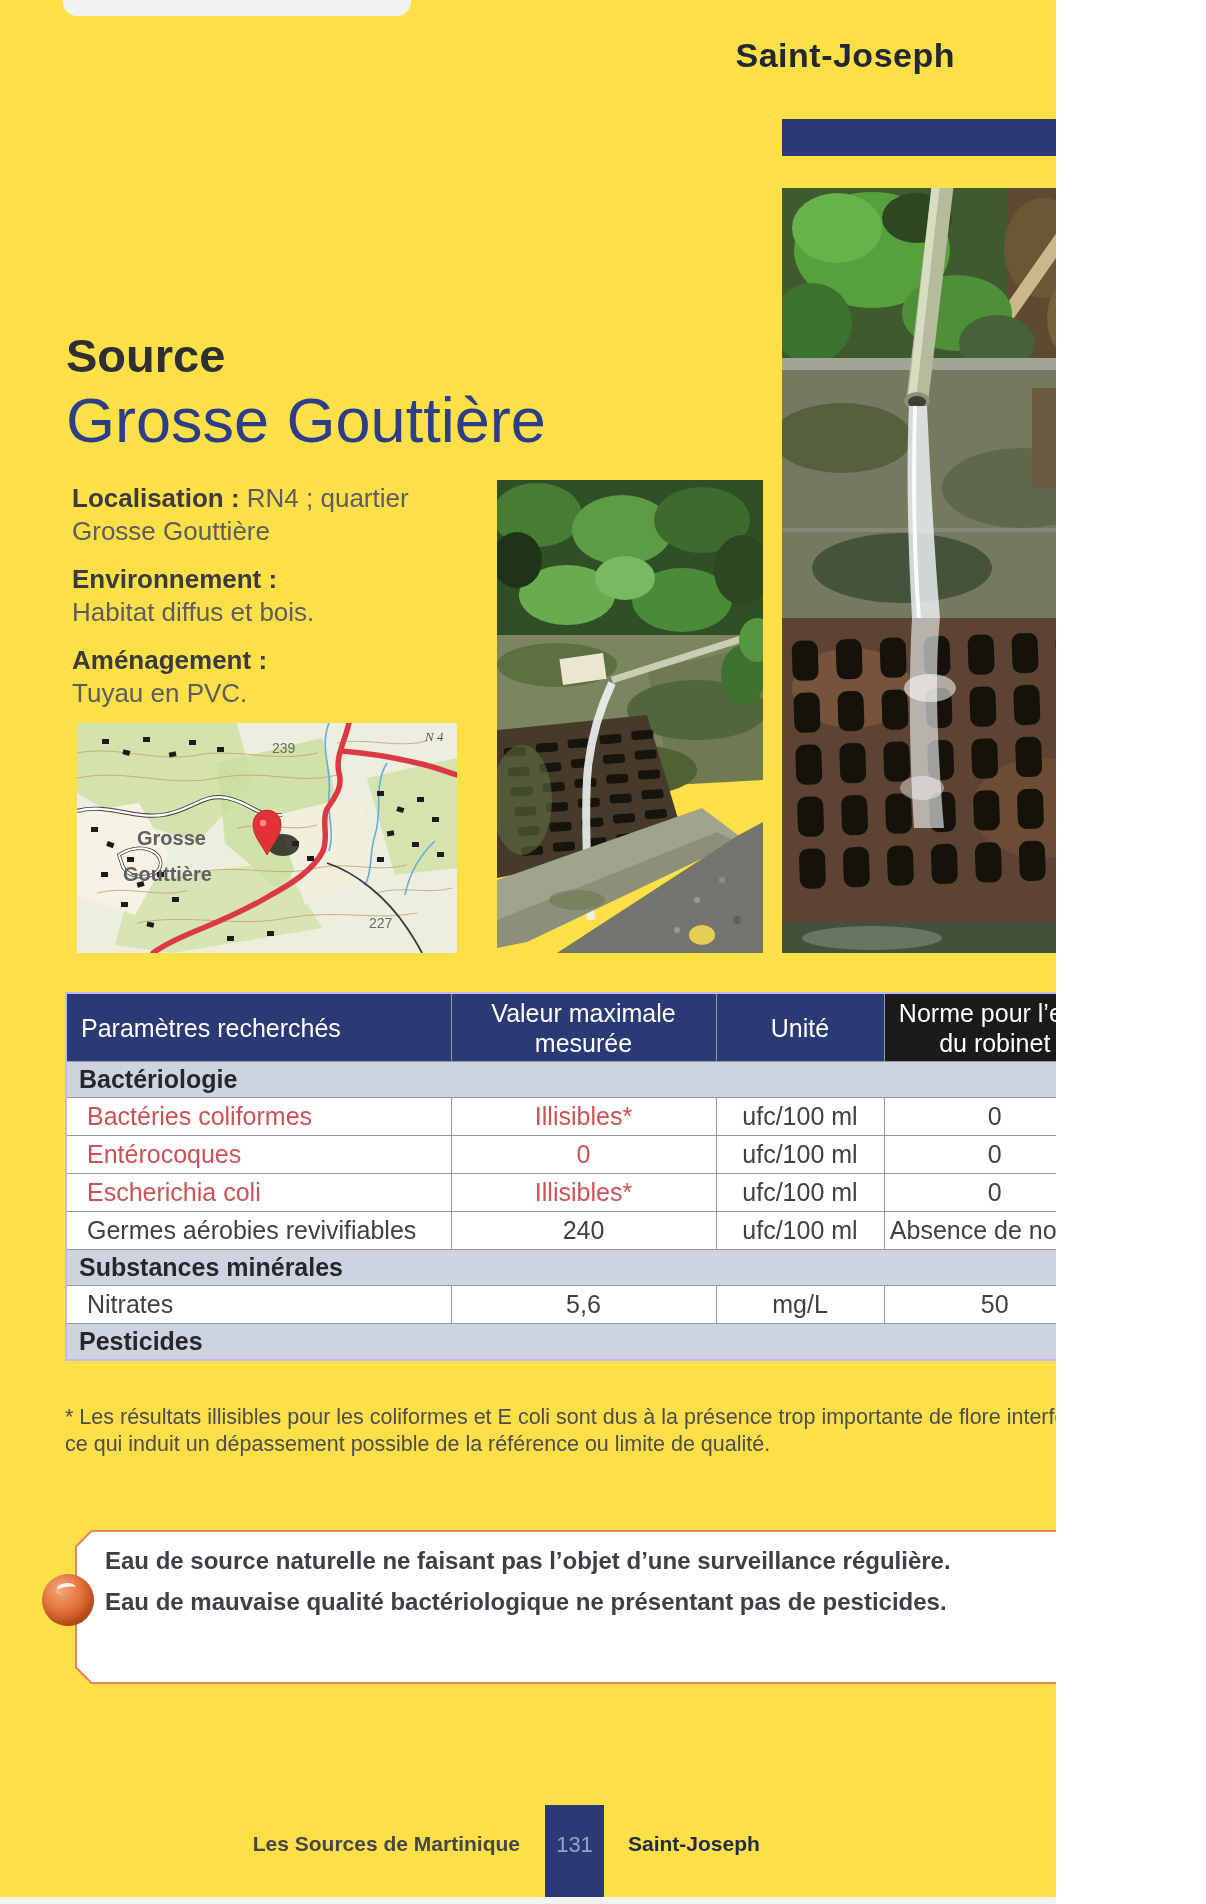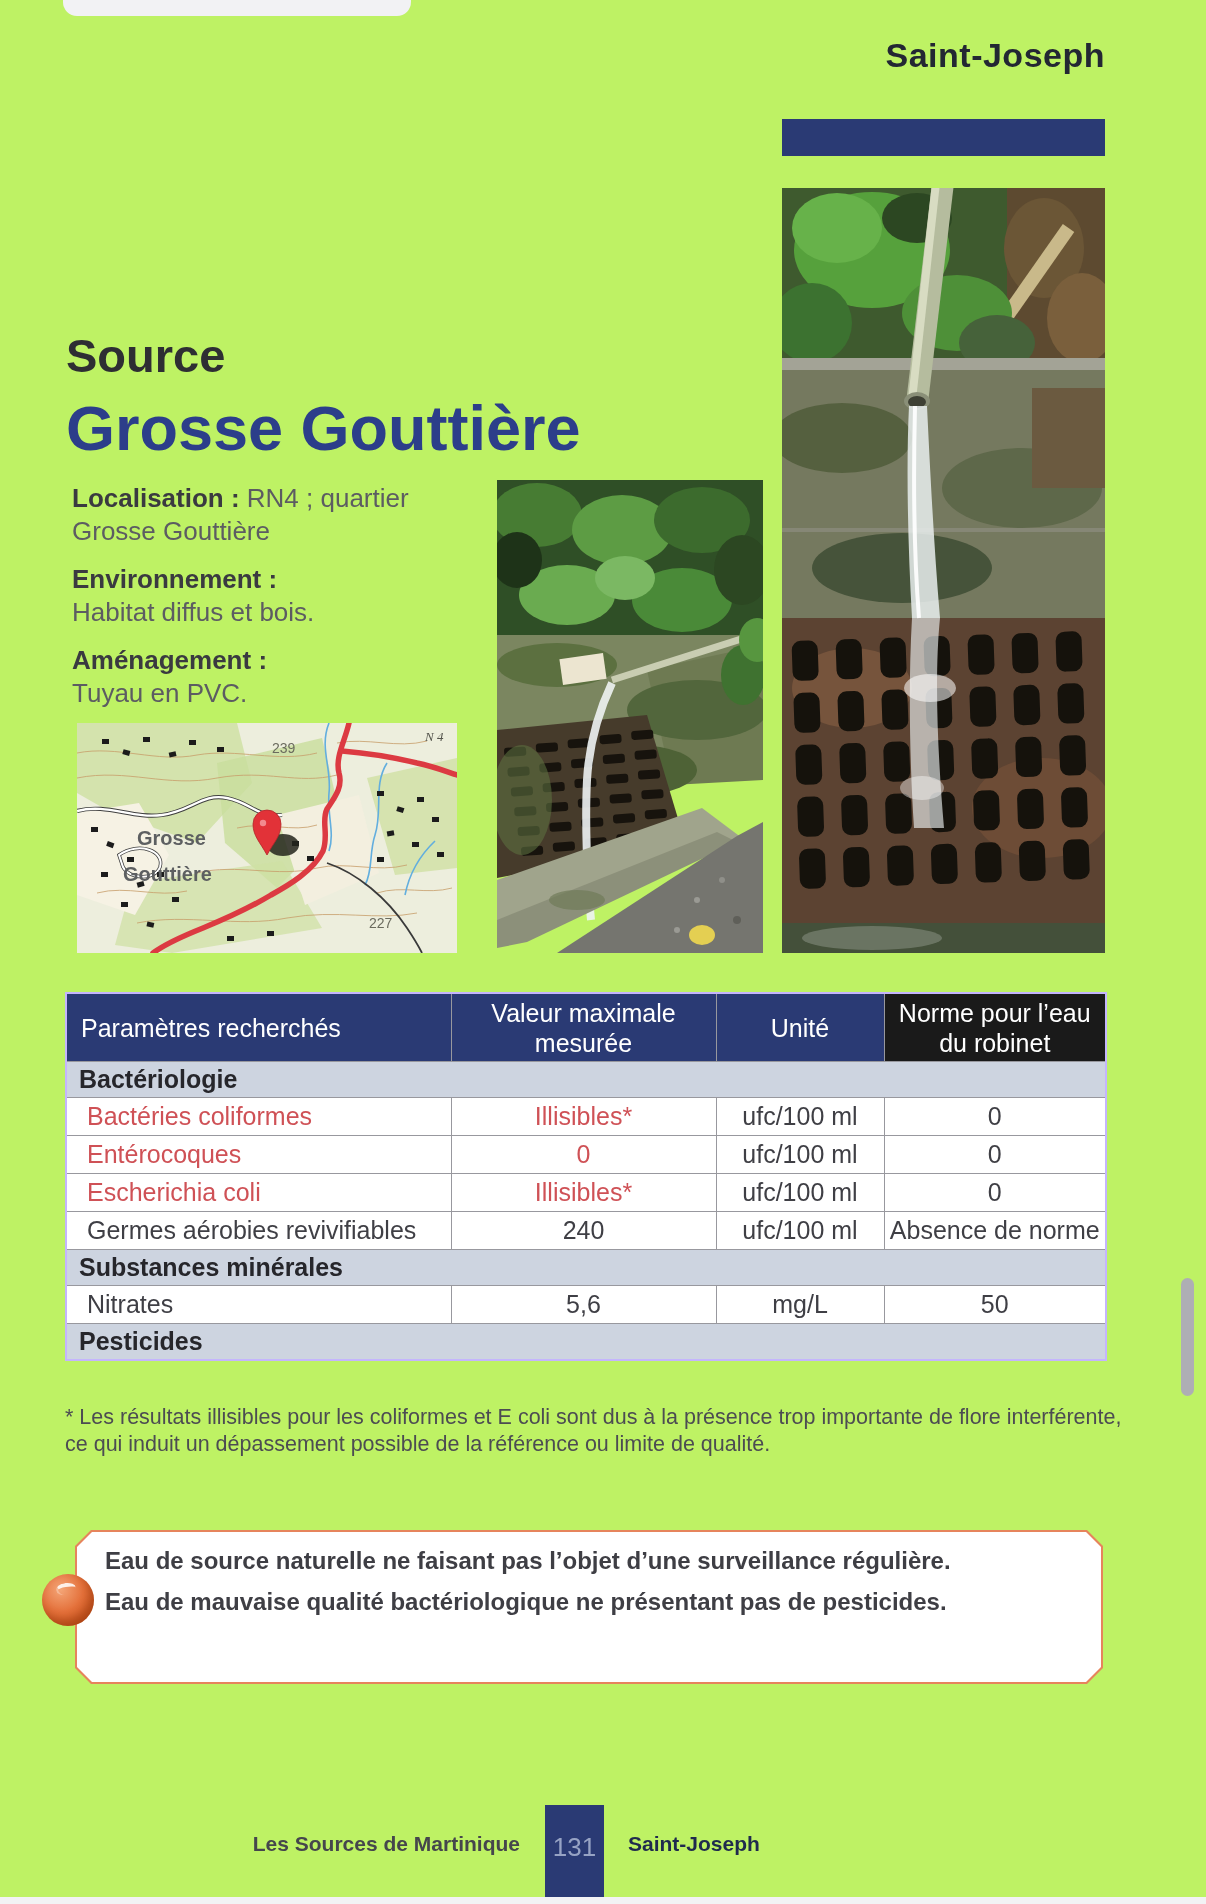--- a/index.html
+++ b/index.html
@@ -1,33 +1,33 @@
 <!DOCTYPE html>
 <html><head>
 <meta charset="utf-8">
 <style>
   html,body{margin:0;padding:0;background:#ffffff;}
-  .page{position:relative;width:1206px;height:1904px;background:#bef264;overflow:hidden;
+  .page{position:relative;width:1056px;height:1904px;background:#fde047;overflow:hidden;
         font-family:"Liberation Sans", sans-serif;}
 
   .tab-remnant{position:absolute;left:63px;top:0;width:348px;height:16px;
         background:#f2f2f4;border-radius:0 0 14px 14px;}
 
   .region-label{position:absolute;right:101px;top:36px;font-size:34px;font-weight:bold;
         color:#232733;letter-spacing:.5px;}
   .color-bar{position:absolute;left:782px;top:119px;width:323px;height:37px;background:#2a3a74;}
 
   .photo{position:absolute;overflow:hidden;}
   .photo-right{left:782px;top:188px;width:323px;height:765px;}
   .photo-mid{left:497px;top:480px;width:266px;height:473px;}
   .map-box{position:absolute;left:65px;top:723px;width:380px;height:230px;padding-left:12px;}
 
   .title-block{position:absolute;left:66px;top:330px;}
   .title-kicker{font-size:47px;font-weight:bold;color:#2e2e33;line-height:52px;}
-  .page-title{font-size:63px;font-weight:bold;color:#2c3e8a;line-height:68px;margin-top:12px;}
+  .page-title{font-size:63px;font-weight:normal;color:#2c3e8a;line-height:68px;margin-top:4px;}
 
   .info-block{position:absolute;left:72px;top:482px;width:390px;font-size:26px;line-height:33px;}
   .info-block p{margin:0 0 15px 0;color:#5c5c62;}
   .info-block b{color:#3a3a40;}
 
   table.results{position:absolute;left:65px;top:992px;width:1040px;border-collapse:collapse;
         table-layout:fixed;font-size:25px;color:#3f3f45;
         border:2px solid #c4b5fd;}
   table.results col.c1{width:385px;} table.results col.c2{width:265px;}
   table.results col.c3{width:168px;} table.results col.c4{width:222px;}
@@ -60,21 +60,21 @@
       background:radial-gradient(circle at 36% 30%, #f4a577 0%, #e4713b 45%, #cc561f 78%, #b84a1a 100%);
       box-shadow:inset -4px -6px 8px rgba(140,50,10,.45);}
   .ball::after{content:"";position:absolute;left:14px;top:9px;width:20px;height:12px;
       border-radius:50%;border-top:4px solid rgba(255,255,255,.85);border-left:2px solid rgba(255,255,255,.3);
       transform:rotate(-8deg);box-sizing:border-box;}
 
   .footer-book{position:absolute;left:232px;top:1832px;width:288px;text-align:right;
       font-size:21px;font-weight:bold;color:#45464c;}
   .footer-pageblock{position:absolute;left:545px;top:1805px;width:59px;height:99px;background:#2a3a74;
       text-align:center;}
-  .footer-pagenum{margin-top:27px;font-size:26px;color:#97a3c4;}
+  .footer-pagenum{margin-top:27px;font-size:22px;color:#97a3c4;}
   .footer-section{position:absolute;left:628px;top:1832px;font-size:21px;font-weight:bold;color:#1f2a4d;}
   .bottom-strip{position:absolute;left:0;top:1897px;width:1206px;height:7px;background:#f2f2f4;}
 
   .scroll-thumb{position:absolute;left:1181px;top:1278px;width:13px;height:118px;
       background:#aeaeb4;border-radius:7px;}
 </style>
 </head>
 <body>
 
 <div class="page">

